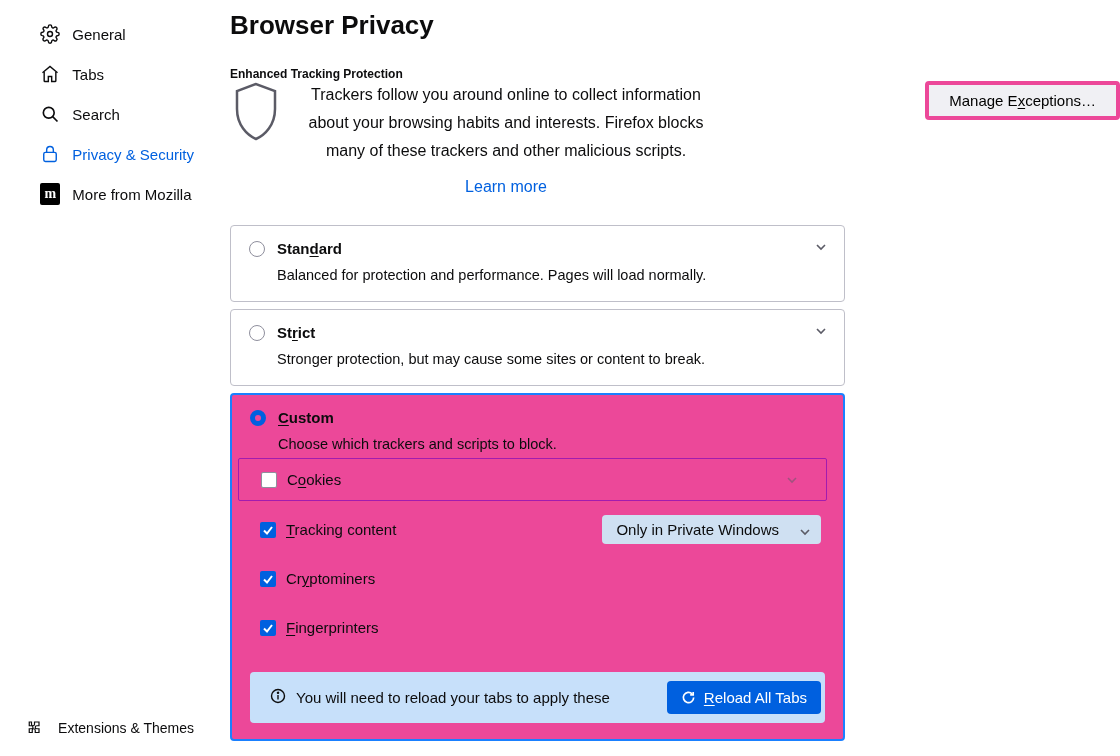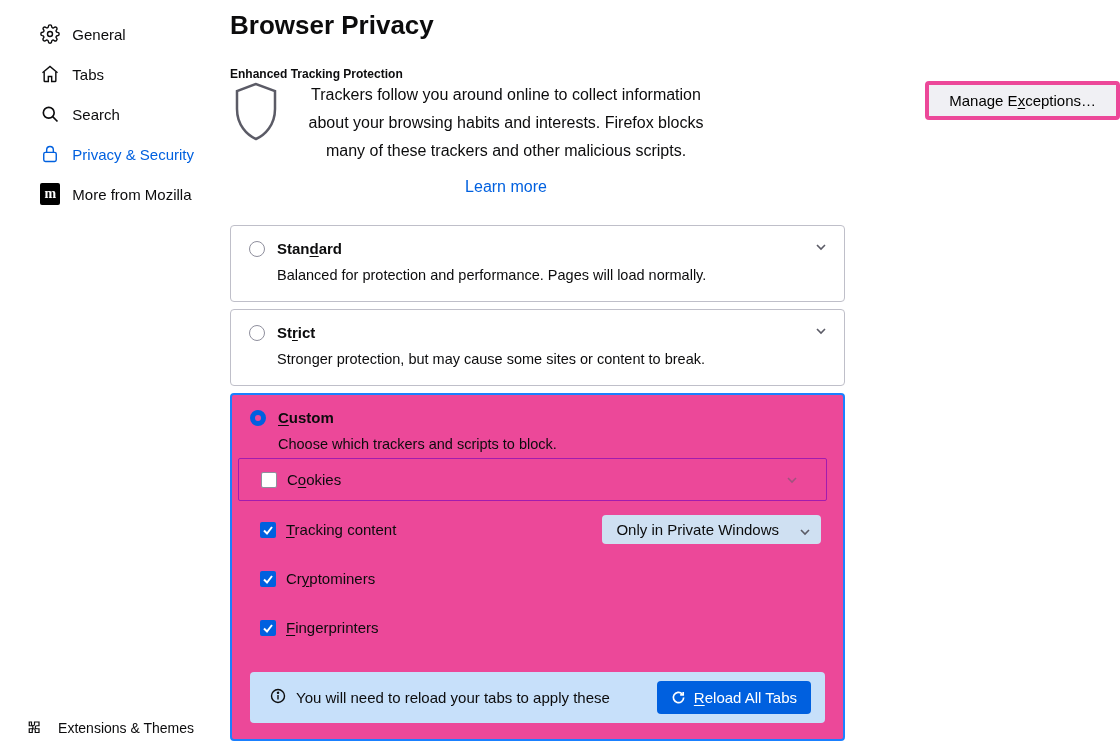--- a/index.html
+++ b/index.html
@@ -112,21 +112,21 @@
   }
   .notice {
     background:#c7e0fa; border-radius:4px;
     margin: 22px 0 0 0;
     padding: 16px 20px;
     display:flex; align-items:center; gap:10px;
     position:relative;
   }
   .notice-text { font-size:15px; }
   .reload-btn {
-    position:absolute; right:14px;
+    position:absolute; right:4px;
     background:#0060df; color:#fff; border-radius:4px;
     padding: 8px 14px; font-size:15px;
     display:flex; align-items:center; gap:8px; cursor:pointer;
   }
   .underline-access { text-decoration: underline; text-underline-offset: 2px; }
   .bottom-nav {
     padding: 0 0 8px 2px;
   }
   .bottom-nav .nav-item { font-size:14px; }
   .moz-badge {

